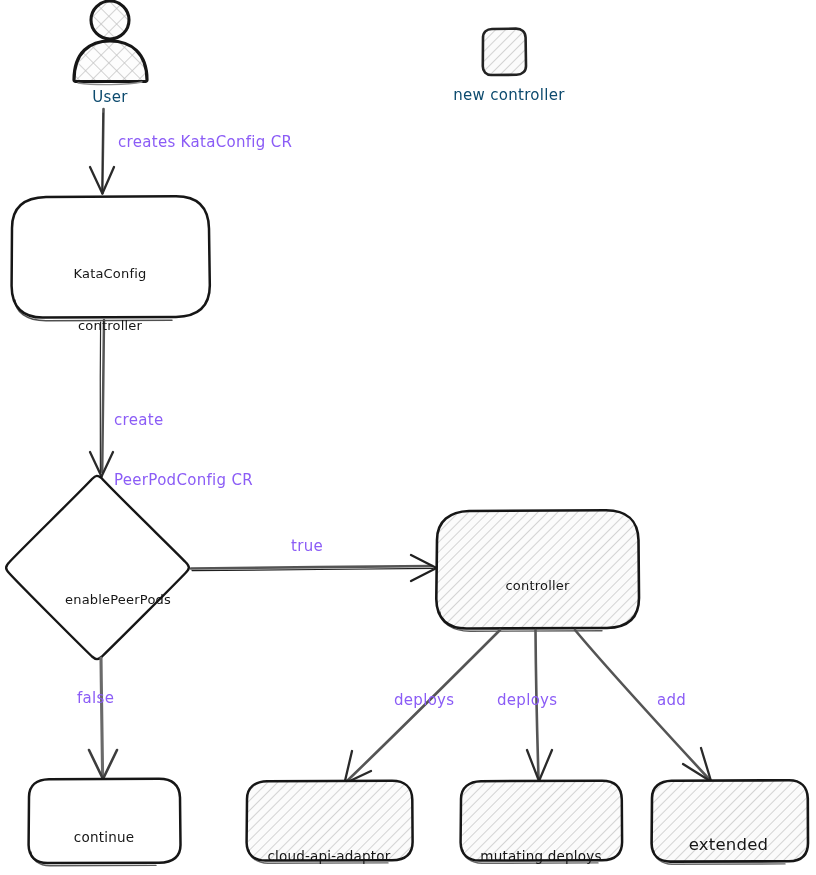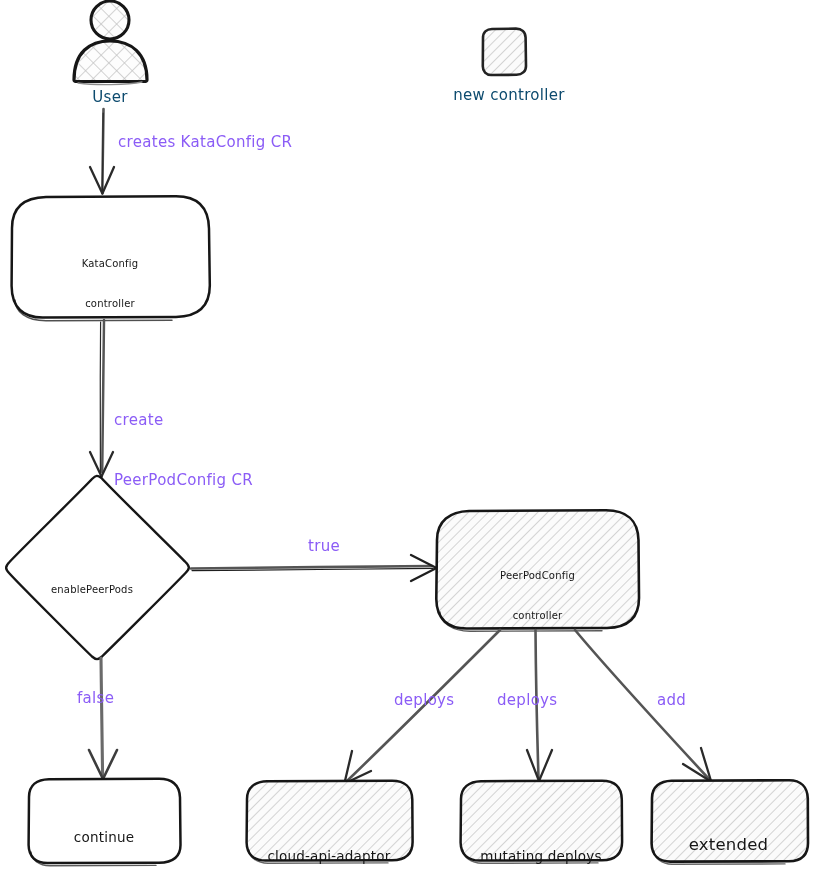--- a/index.html
+++ b/index.html
@@ -26,21 +26,21 @@
   .legend-label,
   .actor-label {
     position: absolute;
     text-align: center;
     white-space: pre;
     pointer-events: none;
   }
   .node-label {
     color: #161616;
     font-family: "DejaVu Sans", sans-serif;
-    font-size: 10px;
+    font-size: 13px;
     line-height: 1.32;
     letter-spacing: 0.2px;
   }
   .edge-label {
     color: #8b5cf6;
     font-family: "DejaVu Sans", sans-serif;
     font-size: 15px;
     line-height: 1.35;
     letter-spacing: 0.3px;
   }
@@ -160,26 +160,25 @@
 
 <div class="actor-label" style="left:60px; top:88px; width:100px;">User</div>
 
 <div class="legend-label" style="left:429px; top:86px; width:160px;">new controller</div>
 
 <div class="node-label" style="left:10px; top:231px; width:200px;">
   <div>KataConfig</div>
   <div>controller</div>
 </div>
 
-<div class="node-label" style="left:2px; top:557px; width:180px;">
+<div class="node-label" style="left:28px; top:557px; width:180px;">
   <div>enablePeerPods</div>
 </div>
 
 <div class="node-label" style="left:435px; top:543px; width:205px;">
-  <div>PeerPodConfig</div>
   <div>controller</div>
 </div>
 
 <div class="node-label small-label" style="left:28px; top:789px; width:152px; line-height:1.45;">
   <div>continue</div>
   
   
 </div>
 
 <div class="node-label small-label" style="left:246px; top:812px; width:166px;">
@@ -196,21 +195,21 @@
   
 </div>
 
 <div class="edge-label" style="left:118px; top:132px; text-align:left;">creates KataConfig CR</div>
 
 <div class="edge-label" style="left:114px; top:369px; text-align:left;">
   <div>create</div>
   <div>PeerPodConfig CR</div>
 </div>
 
-<div class="edge-label" style="left:308px; top:536px; text-align:right;">true</div>
+<div class="edge-label" style="left:291px; top:536px; text-align:right;">true</div>
 
 <div class="edge-label" style="left:77px; top:688px; text-align:left;">false</div>
 
 <div class="edge-label" style="left:394px; top:690px; text-align:left;">deploys</div>
 
 <div class="edge-label" style="left:497px; top:690px; text-align:left;">deploys</div>
 
 <div class="edge-label" style="left:621px; top:690px; text-align:left;margin-left:36px;">add</div>
 
 </body></html>

